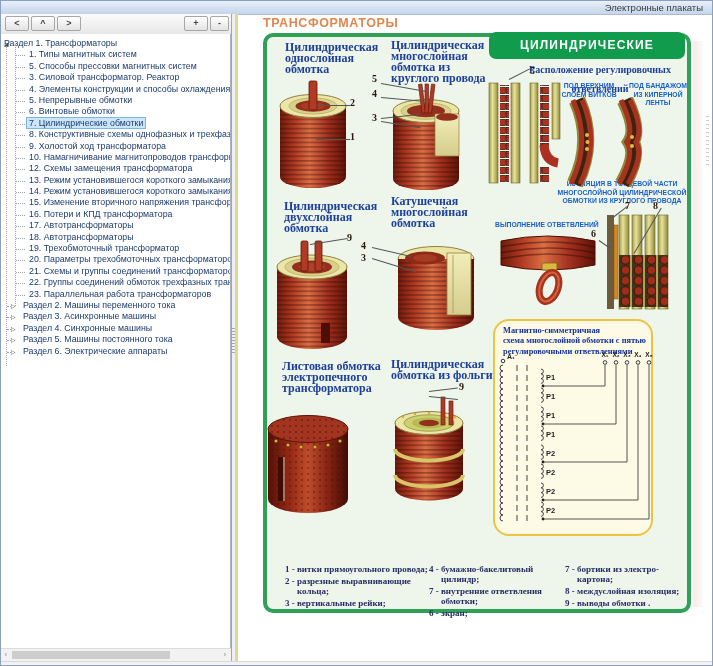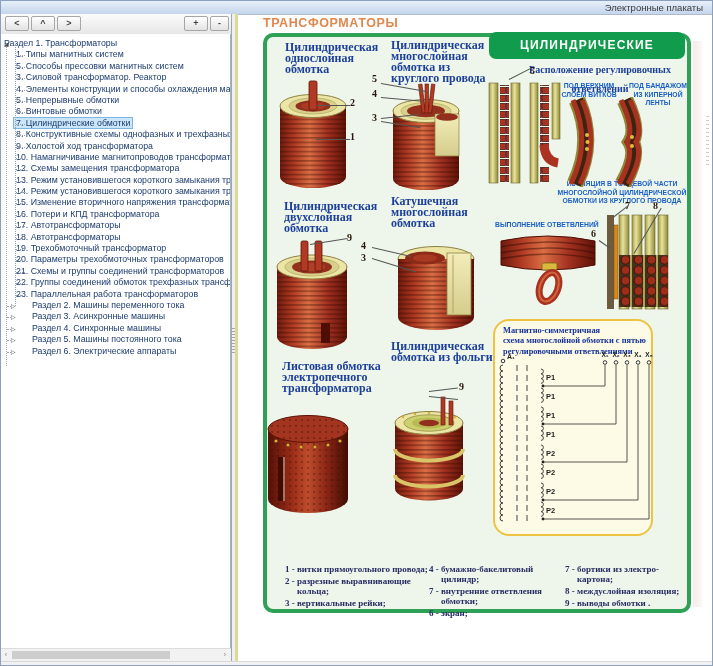--- a/index.html
+++ b/index.html
@@ -13,24 +13,24 @@
   
   .toolbar{position:absolute;left:0;top:13px;width:230px;height:20px;
            background:linear-gradient(#fbfbfb,#e7e7e7);border-bottom:1px solid #cfcfcf;border-right:1px solid #b7c2cf;}
   .tb{position:absolute;top:2px;height:15px;background:linear-gradient(#ffffff,#e3e3e3);
       border:1px solid #a6a6a6;border-radius:2px;font-size:9px;font-weight:bold;color:#444;
       text-align:center;line-height:13px;box-sizing:border-box;padding:0;}
   #tree{position:absolute;left:0;top:33px;width:230px;height:614px;background:#fff;
         border-right:1px solid #a8b4c2;overflow:hidden;font-size:8.8px;color:#1c3b6e;box-sizing:border-box;padding-top:4px;}
   .trow{position:relative;height:11.4px;line-height:11.5px;white-space:nowrap;}
   .trow .lbl{padding:0 2px;}
-  .child{padding-left:13px;}
+  .child{padding-left:26px;}
   .child::before{content:"";position:absolute;left:15px;top:6px;width:9px;border-top:1px dotted #9aa4b0;}
   .rootrow{padding-left:1px;}
-  .root2{padding-left:29px;}
+  .root2{padding-left:20px;}
   .root2::before{content:"";position:absolute;left:6px;top:6px;width:4px;border-top:1px dotted #9aa4b0;}
   .expander{position:absolute;font-size:6px;color:#444;top:1px;}
   .sel{background:#cbe6f9;outline:1px solid #7db6e0;}
   .guide{position:absolute;width:0;border-left:1px dotted #9aa4b0;}
   .hscroll{position:absolute;left:0;top:647px;width:230px;height:13px;background:#f2f2f2;
            border-top:1px solid #dcdcdc;border-right:1px solid #b7c2cf;}
   .harrow{position:absolute;top:0;width:10px;height:12px;font-size:7px;color:#808080;text-align:center;line-height:12px;}
   .hthumb{position:absolute;left:11px;top:2px;width:158px;height:8px;background:#cdcdcd;}
   .splitter{position:absolute;left:230px;top:13px;width:4px;height:647px;background:#efefef;border-left:1px solid #9aa7b5;}
   .grip{position:absolute;left:0px;top:314px;width:3px;height:26px;
@@ -171,21 +171,21 @@
 
   <div id="pheader">ТРАНСФОРМАТОРЫ</div>
   <div id="ppanel"></div>
   <div id="pbanner">ЦИЛИНДРИЧЕСКИЕ ОБМОТКИ</div>
 
   <div class="ftitle" style="left:284px;top:41px;width:96px">Цилиндрическая однослойная обмотка</div>
   <div class="ftitle" style="left:390px;top:39px;width:108px">Цилиндрическая многослойная обмотка из круглого провода</div>
   <div class="ftitle" style="left:283px;top:200px;width:96px">Цилиндрическая двухслойная обмотка</div>
   <div class="ftitle" style="left:281px;top:360px;width:110px">Листовая обмотка электропечного трансформатора</div>
   <div class="ftitle" style="left:390px;top:195px;width:96px">Катушечная многослойная обмотка</div>
-  <div class="ftitle" style="left:390px;top:340px;width:110px">Цилиндрическая обмотка из фольги</div>
+  <div class="ftitle" style="left:390px;top:358px;width:110px">Цилиндрическая обмотка из фольги</div>
 
   <div class="stitle" style="left:508px;top:59px;width:182px">Расположение регулировочных ответвлений</div>
   <div class="scaps" style="left:556px;top:81px;width:64px">ПОД ВЕРХНИМ СЛОЕМ ВИТКОВ</div>
   <div class="scaps" style="left:624px;top:81px;width:66px">ПОД БАНДАЖОМ ИЗ КИПЕРНОЙ ЛЕНТЫ</div>
   <div class="scaps" style="left:548px;top:179px;width:146px">ИЗОЛЯЦИЯ В ТОРЦЕВОЙ ЧАСТИ МНОГОСЛОЙНОЙ ЦИЛИНДРИЧЕСКОЙ ОБМОТКИ ИЗ КРУГЛОГО ПРОВОДА</div>
   <div class="scaps" style="left:494px;top:220px;width:112px;text-align:left">ВЫПОЛНЕНИЕ ОТВЕТВЛЕНИЙ</div>
 
   <div class="fig" style="left:272px;top:78px">
     <svg width="80" height="112" viewBox="0 0 80 112">
       <path d="M7,27 h66 v71 a33,11 0 0 1 -66,0 z" fill="url(#gRed)"></path>

